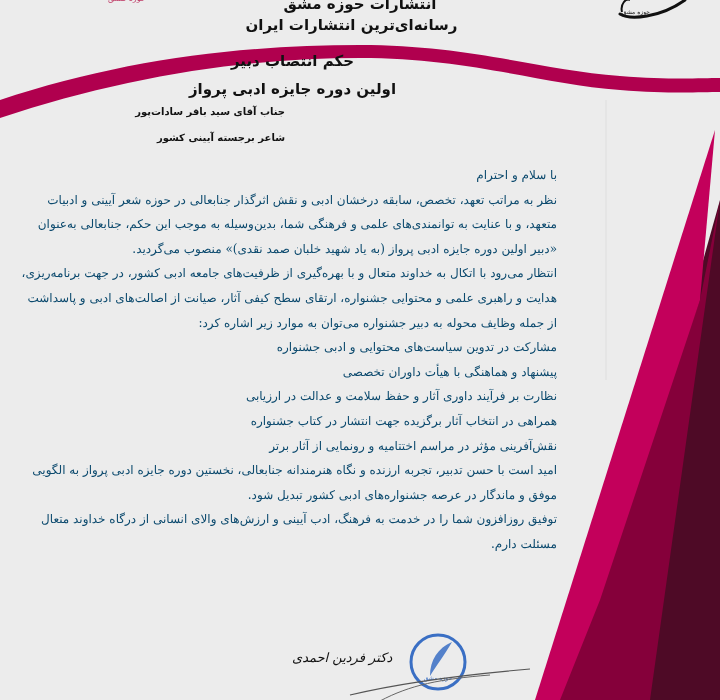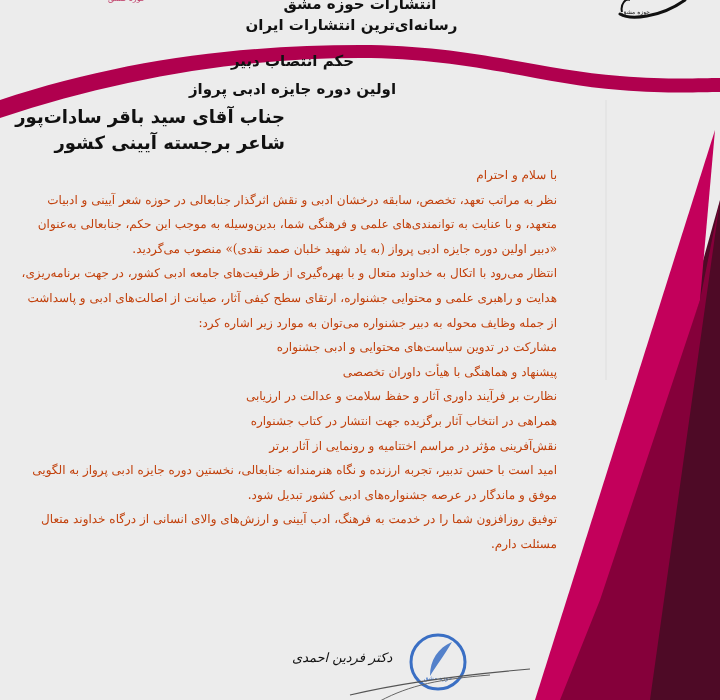--- a/index.html
+++ b/index.html
@@ -65,34 +65,34 @@
       font-weight: bold;
       font-size: 15px;
       color: #111;
     }
     .addressee {
       position: absolute;
       right: 435px;
       width: 280px;
       text-align: right;
       font-weight: bold;
-      font-size: 18px;
+      font-size: 10px;
       color: #111;
       white-space: nowrap;
     }
     .body-text {
       position: absolute;
       top: 163px;
       right: 163px;
       width: 520px;
       font-family: "DejaVu Serif", serif;
       font-size: 12px;
       line-height: 24.6px;
       text-align: justify;
-      color: #c2410c;
+      color: #0c4a6e;
     }
     .body-text .line {
       display: block;
       white-space: nowrap;
     }
     .signature-name {
       position: absolute;
       top: 650px;
       left: 280px;
       font-family: "DejaVu Serif", serif;

